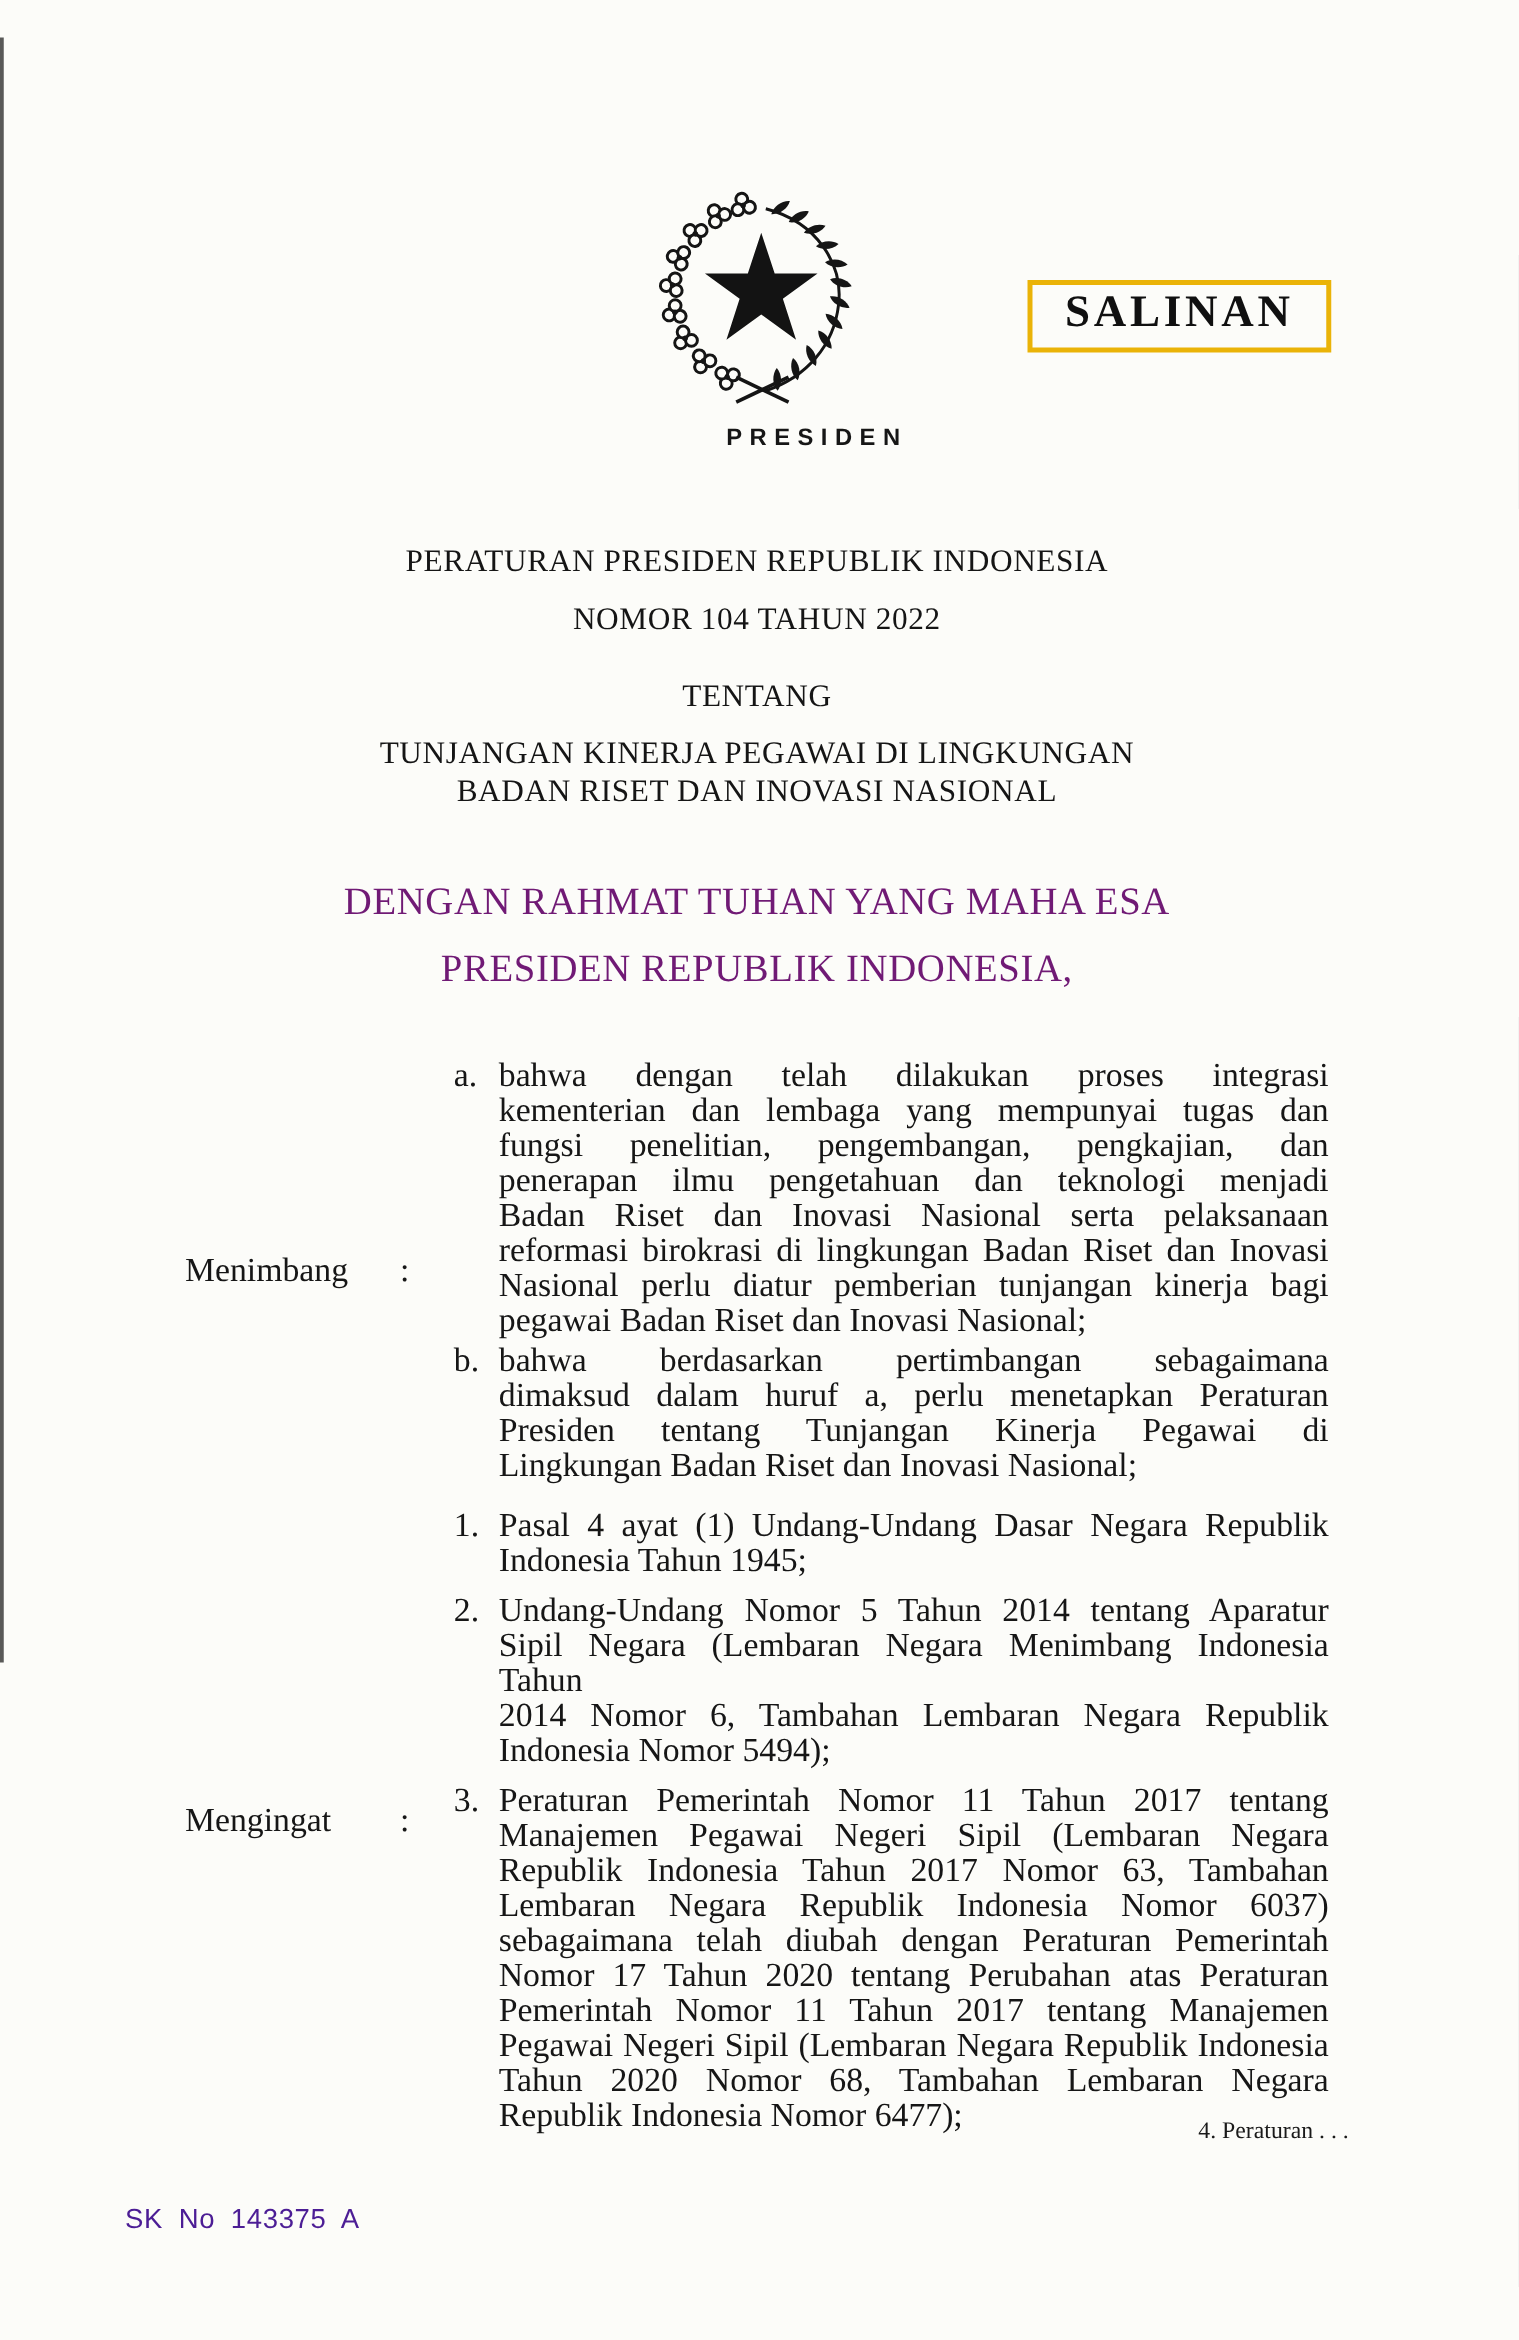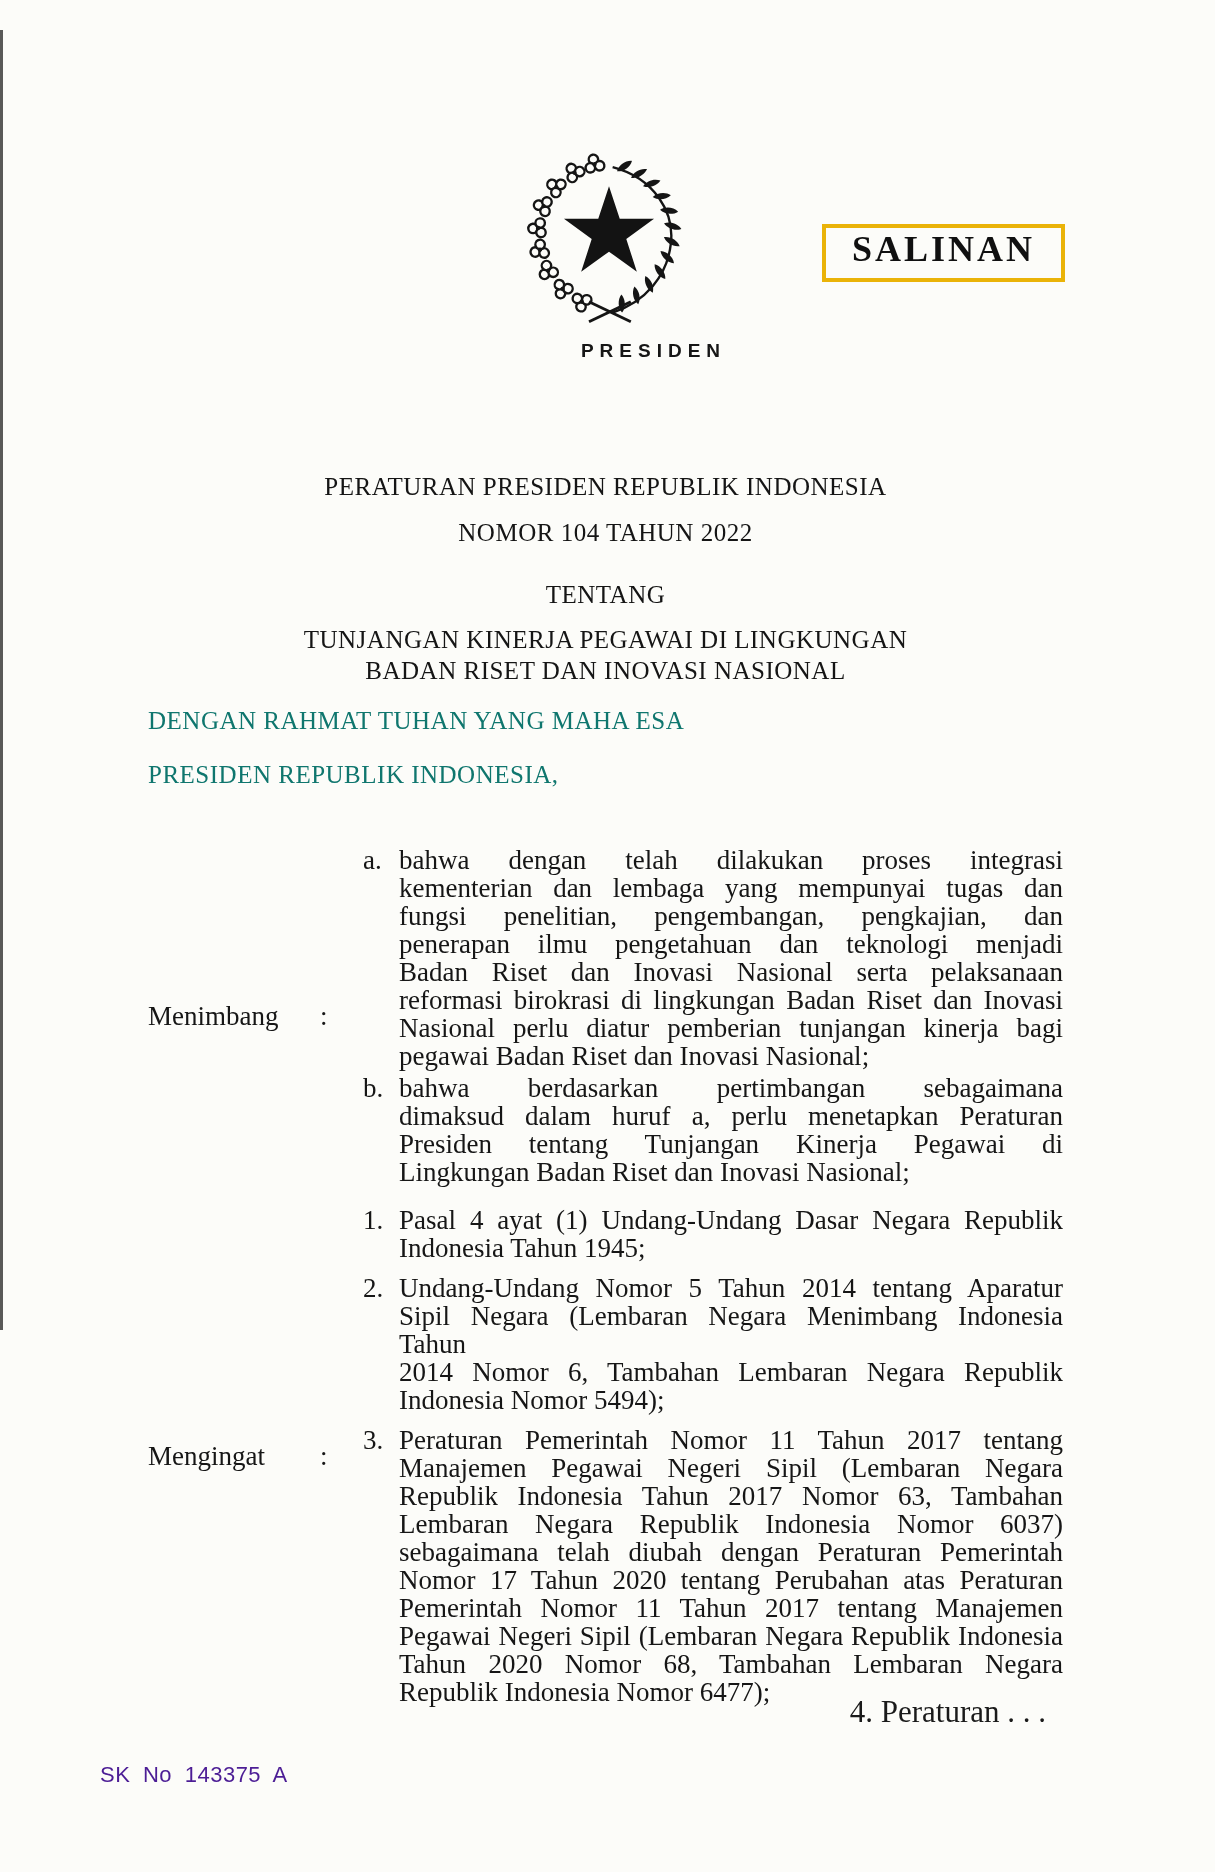--- a/index.html
+++ b/index.html
@@ -39,31 +39,31 @@
     position:absolute; left:0; top:338px; width:1215px; text-align:center;
     font-family:"Liberation Sans","DejaVu Sans",sans-serif;
     color:#161616;
     padding-left:46px;
   }
   .letterhead .lh1 { font-size:19px; font-weight:700; letter-spacing:6px; line-height:26px; }
   .letterhead .lh2 { font-size:19px; font-weight:700; letter-spacing:5px; line-height:27px; }
 
   
   .title-block {
-    position:absolute; left:148px; top:472px; width:915px;
+    position:absolute; left:148px; top:435px; width:915px;
     text-align:center; font-size:25px; color:#151515;
   }
   .title-block .t1 { line-height:30px; margin-bottom:16px; letter-spacing:0.5px; }
   .title-block .t2 { line-height:30px; margin-bottom:32px; letter-spacing:0.5px; }
   .title-block .t3 { line-height:30px; margin-bottom:14px; letter-spacing:0.5px; }
   .title-block .ts { line-height:31px; letter-spacing:0.5px; }
 
   .invocation, .authority {
-    position:absolute; left:148px; width:915px; text-align:left;
-    font-size:25px; letter-spacing:0.5px; color:#0f766e; line-height:30px;
+    position:absolute; left:148px; width:915px; text-align:center;
+    font-size:31px; letter-spacing:0.5px; color:#701a75; line-height:30px;
   }
   .invocation { top:706px; }
   .authority  { top:760px; }
 
   
   .sections { position:absolute; left:148px; top:846px; width:915px; font-size:27px; line-height:28px; color:#161616; }
   .sec-row { display:flex; align-items:center; }
   .sec-row.second { margin-top:20px; }
   .sec-label { width:172px; flex:0 0 172px; }
   .sec-colon { width:43px; flex:0 0 43px; }
@@ -71,22 +71,22 @@
   .item { display:flex; align-items:flex-start; }
   .item + .item { margin-top:4px; }
   .sec-row.second .item + .item { margin-top:12px; }
   .marker { width:36px; flex:0 0 36px; }
   .lines { flex:1 1 auto; min-width:0; }
   .jl { text-align:justify; text-align-last:justify; }
   .lines .jl:last-child { text-align-last:left; }
 
   
   .catchword {
-    position:absolute; left:131px; top:1694px; width:915px;
-    text-align:right; font-size:31px; color:#1a1a1a;
+    position:absolute; left:164px; top:1694px; width:915px;
+    text-align:right; font-size:19px; color:#1a1a1a;
   }
   .doc-code {
     position:absolute; left:100px; top:1762px;
     font-family:"Liberation Sans","DejaVu Sans",sans-serif;
     font-size:22px; color:#4c1d95; word-spacing:6px; letter-spacing:0.5px;
   }
 </style>
 </head>
 <body>
 

